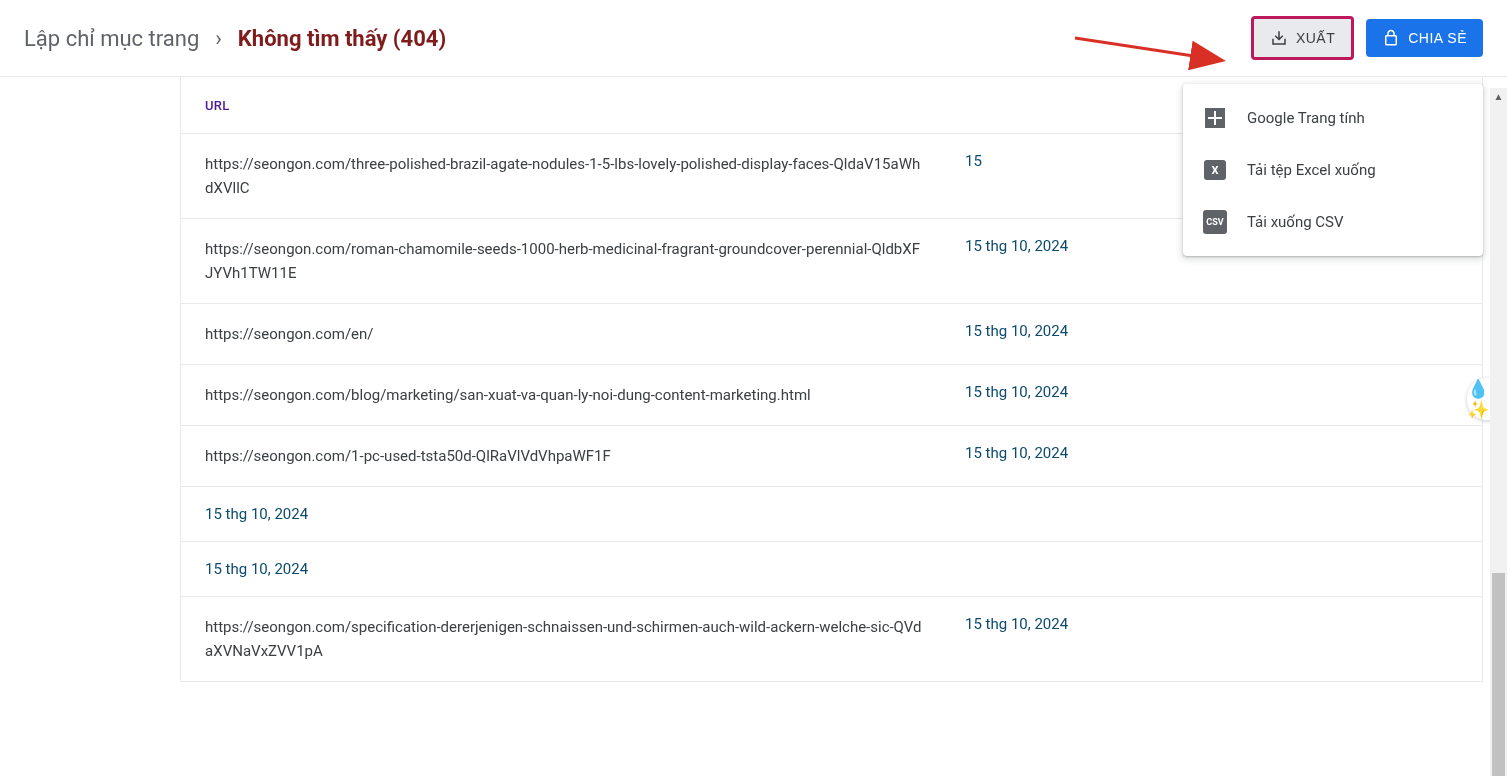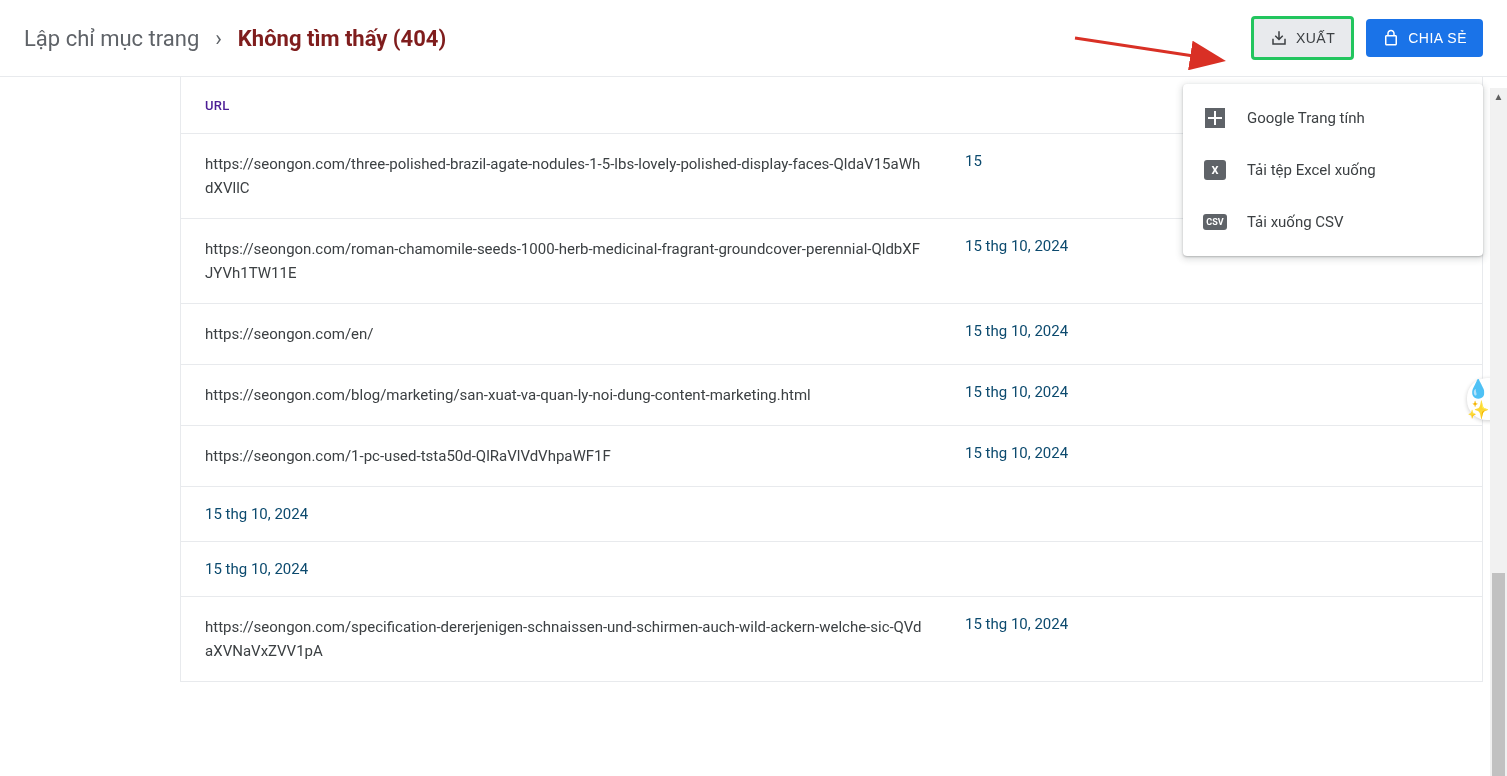--- a/index.html
+++ b/index.html
@@ -47,21 +47,21 @@
     border-radius: 4px;
     font-size: 14px;
     font-weight: 500;
     letter-spacing: 0.5px;
     border: none;
     cursor: pointer;
   }
   .btn-export {
     background: #e8eaed;
     color: #3c4043;
-    border: 3px solid #22c55e;
+    border: 3px solid #be185d;
   }
   .btn-share {
     background: #1a73e8;
     color: #fff;
   }
   .btn svg { width: 18px; height: 18px; }
   .content {
     padding: 0 24px 0 180px;
   }
   .table-wrap {
@@ -140,21 +140,21 @@
     content: ''; position: absolute; background: #fff;
   }
   .sheets-icon::before { left: 9px; top: 3px; width: 2px; height: 14px; }
   .sheets-icon::after { top: 9px; left: 3px; height: 2px; width: 14px; }
   .excel-icon {
     width: 22px; height: 20px; background: #5f6368; border-radius: 3px;
     color: #fff; font-size: 11px; font-weight: bold;
     display: flex; align-items: center; justify-content: center;
   }
   .csv-icon {
-    width: 26px; height: 16px; background: #5f6368; border-radius: 3px;
+    width: 26px; height: 24px; background: #5f6368; border-radius: 3px;
     color: #fff; font-size: 9px; font-weight: bold;
     display: flex; align-items: center; justify-content: center;
   }
   .arrow-annotation {
     position: absolute;
     top: 30px;
     left: 1070px;
     pointer-events: none;
   }
   .side-badge {

